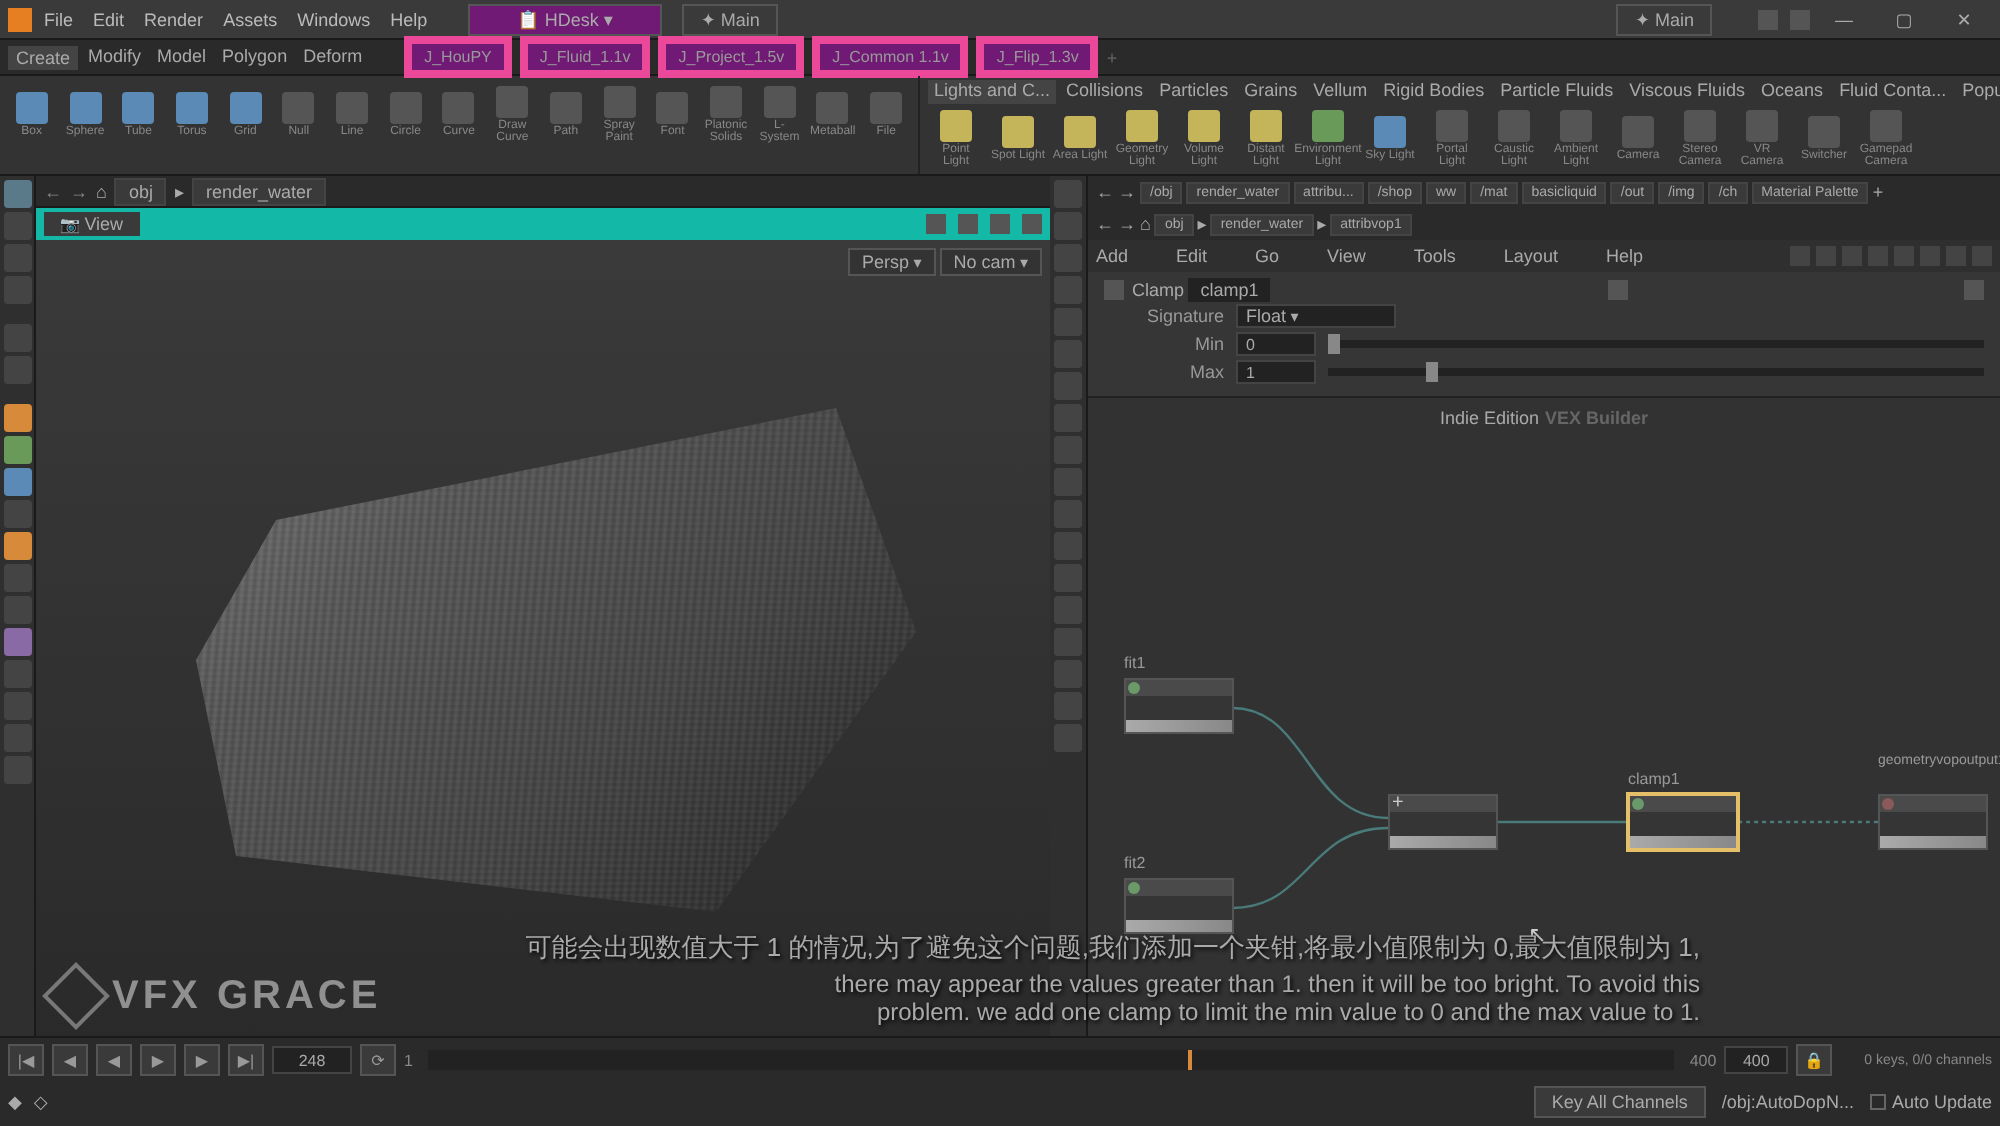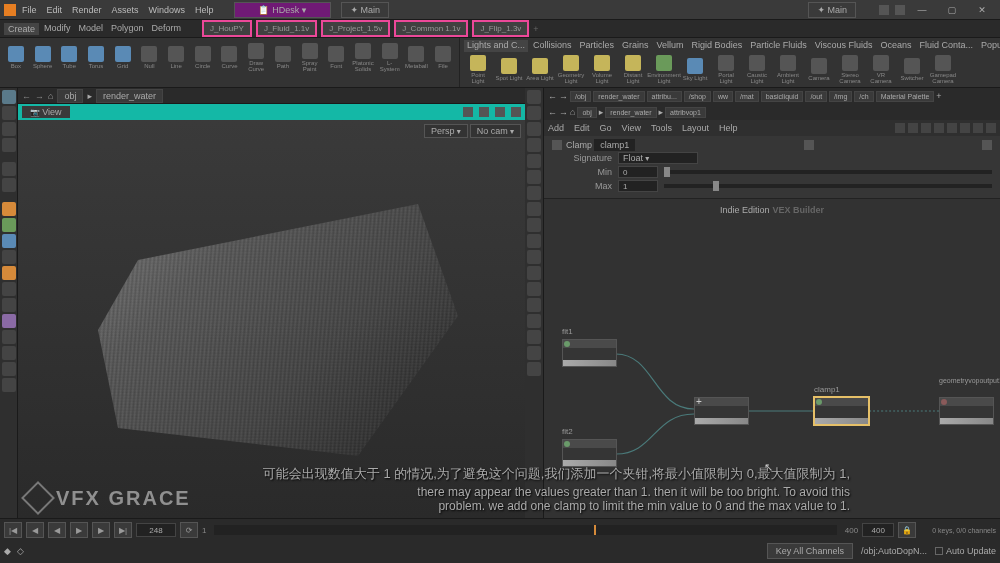--- a/index.html
+++ b/index.html
@@ -5,21 +5,21 @@
 *{box-sizing:border-box;margin:0;padding:0;font-family:Arial,sans-serif;font-size:9px;color:#aaa;user-select:none}
 body{background:#2a2a2a;width:1000px;height:563px;overflow:hidden;position:relative}
 .titlebar{height:20px;background:#3a3a3a;display:flex;align-items:center;padding:0 4px;border-bottom:1px solid #1a1a1a}
 .titlebar .logo{width:12px;height:12px;background:#e67e22;margin-right:6px}
 .titlebar .menu{display:flex;gap:10px}
 .titlebar .menu span{color:#bbb;cursor:pointer}
 .titlebar .spacer{flex:1}
 .titlebar .wincontrols{display:flex;gap:2px}
 .titlebar .wincontrols div{width:28px;height:14px;display:flex;align-items:center;justify-content:center;color:#aaa;cursor:pointer}
 .tabbar{height:18px;background:#2a2a2a;display:flex;align-items:center;padding:0 4px;gap:4px;border-bottom:1px solid #1a1a1a}
-.tabbar .tab{padding:2px 6px;background:#404040;border:2px solid #ec4899;color:#999;font-size:8px}
+.tabbar .tab{padding:2px 6px;background:#701a75;border:4px solid #ec4899;color:#999;font-size:8px}
 .shelf{height:50px;background:#333;display:flex;border-bottom:1px solid #1a1a1a}
 .shelf-section{display:flex;flex-direction:column;padding:2px 4px;border-right:1px solid #222}
 .shelf-tabs{display:flex;gap:2px;font-size:7px;color:#888;height:12px}
 .shelf-tabs span{padding:0 3px;white-space:nowrap}
 .shelf-icons{display:flex;gap:3px;margin-top:2px}
 .shelf-icon{width:28px;height:30px;display:flex;flex-direction:column;align-items:center;justify-content:center;cursor:pointer}
 .shelf-icon .ic{width:16px;height:16px;background:#555;border-radius:2px}
 .shelf-icon .lbl{font-size:6px;color:#888;margin-top:1px;text-align:center;line-height:1}
 .main{display:flex;height:430px}
 .left-toolbar{width:18px;background:#2f2f2f;display:flex;flex-direction:column;gap:2px;padding:2px;border-right:1px solid #1a1a1a}
@@ -41,21 +41,21 @@
 .terrain{position:absolute;top:70px;left:60px;width:400px;height:280px;background:linear-gradient(135deg,#888 0%,#666 30%,#555 60%,#333 100%);clip-path:polygon(15% 25%,85% 5%,95% 45%,70% 95%,10% 85%,5% 50%);filter:contrast(1.2);opacity:0.9}
 .terrain::after{content:"";position:absolute;inset:0;background:repeating-linear-gradient(95deg,transparent 0,rgba(0,0,0,0.15) 2px,transparent 4px),repeating-linear-gradient(0deg,transparent 0,rgba(255,255,255,0.05) 1px,transparent 3px)}
 .watermark{position:absolute;bottom:8px;left:8px;display:flex;align-items:center;gap:6px;opacity:0.7}
 .watermark .wlogo{width:24px;height:24px;border:2px solid #999;transform:rotate(45deg);display:flex;align-items:center;justify-content:center}
 .watermark .wtxt{font-size:20px;color:#bbb;letter-spacing:2px;font-weight:bold}
 .right-toolbar{width:18px;background:#2f2f2f;display:flex;flex-direction:column;gap:2px;padding:2px}
 .right-toolbar .tbtn{width:14px;height:14px;background:#444;cursor:pointer;border-radius:2px}
 .node-area{flex:1;background:#333;display:flex;flex-direction:column;border-left:1px solid #1a1a1a}
 .node-pathbar{height:16px;background:#2a2a2a;display:flex;align-items:center;padding:0 4px;gap:2px;font-size:8px}
 .node-pathbar .seg{background:#3a3a3a;padding:1px 4px;border:1px solid #444;font-size:7px}
-.node-menubar{height:16px;background:#2f2f2f;display:flex;align-items:center;padding:0 4px;gap:10px;font-size:8px;color:#999}
+.node-menubar{height:16px;background:#2f2f2f;display:flex;align-items:center;padding:0 4px;gap:24px;font-size:8px;color:#999}
 .node-menubar span{cursor:pointer}
 .node-menubar .tools{margin-left:auto;display:flex;gap:3px}
 .node-menubar .tools .t{width:10px;height:10px;background:#444}
 .params{background:#363636;padding:4px 8px;border-bottom:1px solid #222}
 .params .ptitle{display:flex;align-items:center;gap:4px;margin-bottom:2px}
 .params .ptitle .picon{width:10px;height:10px;background:#555}
 .params .ptitle .pname{font-size:8px;color:#bbb}
 .params .ptitle .gear{margin-left:auto;width:10px;height:10px;background:#555}
 .params .prow{display:flex;align-items:center;gap:6px;margin:2px 0;font-size:8px}
 .params .prow .plabel{width:60px;text-align:right;color:#999}

